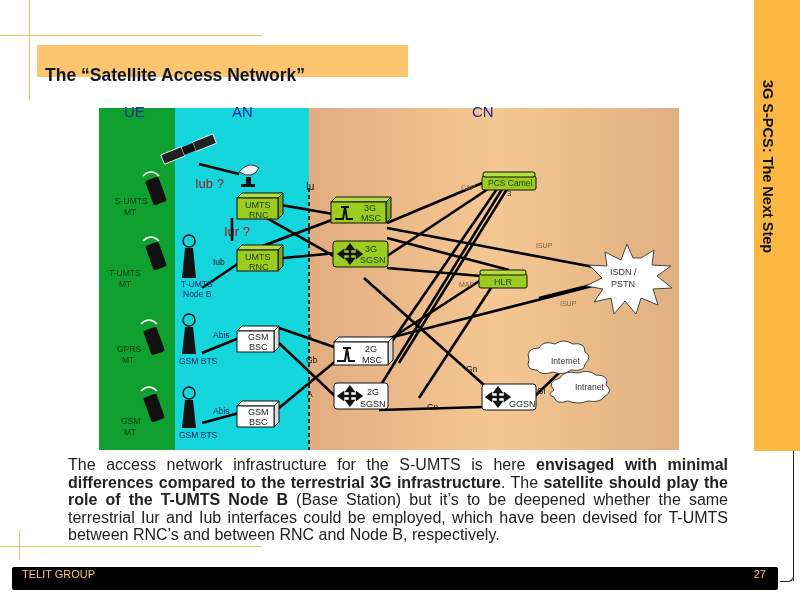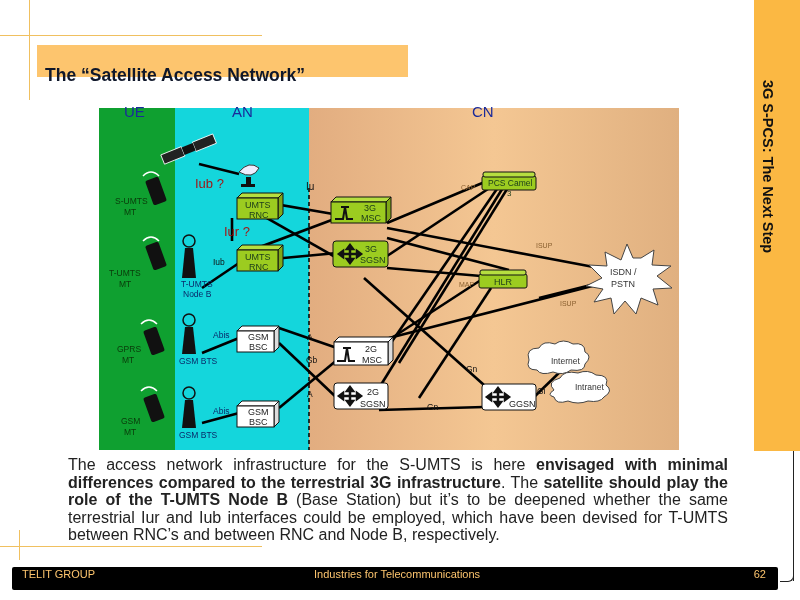--- a/index.html
+++ b/index.html
@@ -259,15 +259,14 @@
   </g>
   <text class="lbl" x="476" y="292" font-size="8.5" fill="#333">Intranet</text>
 </svg>
 
 <div class="description">
   <span>The access network infrastructure for the S-UMTS is here </span><b>envisaged with minimal differences compared to the terrestrial 3G infrastructure</b><span>. The </span><b>satellite should play the role of the T-UMTS Node B</b><span> (Base Station) but it’s to be deepened whether the same terrestrial Iur and Iub interfaces could be employed, which have been devised for T-UMTS between RNC’s and between RNC and Node B, respectively.</span>
 </div>
 
 <div class="footer">
   <span style="left:10px;">TELIT GROUP</span>
-  <span style="left:302px;">Industries for Telecommunications</span>
-  <span style="right:12px;">62</span>
+  <span style="right:12px;">27</span>
 </div>
 
 </body></html>

